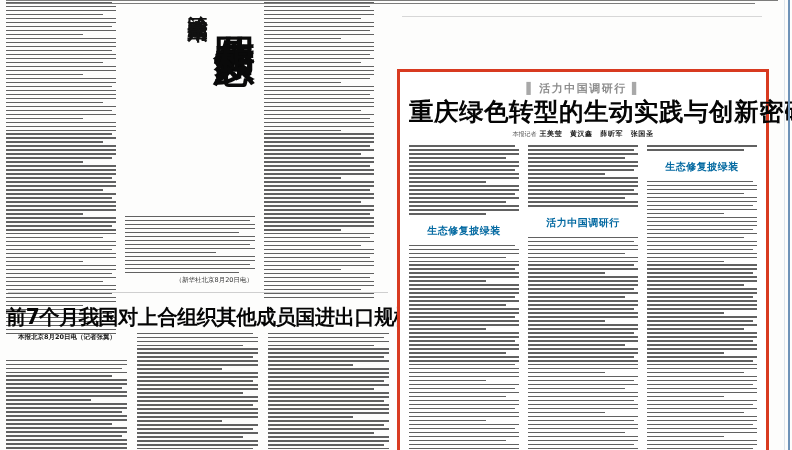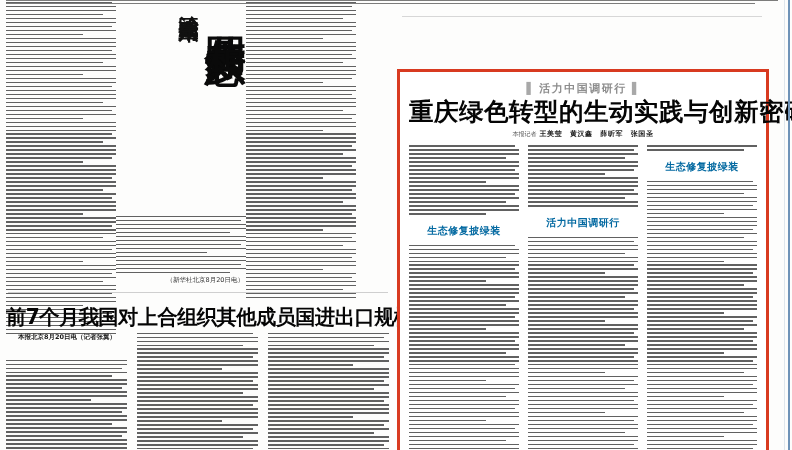--- a/index.html
+++ b/index.html
@@ -29,21 +29,21 @@
   
   .col{position:relative;}
   .col .tx i{height:1.4px;background:#3a3a3a;margin-bottom:2.6px;opacity:.8}
 
   
   #left-panel{position:absolute;left:0;top:0;width:396px;height:450px;}
 
   .top-crumbs{position:absolute;left:6px;top:0;right:6px;height:14px;overflow:hidden;}
 
   #left-top-article{position:absolute;left:6px;top:2px;width:384px;height:286px;}
-  .lt-grid{display:flex;height:100%;}
+  .lt-grid{display:flex;gap:9px;height:100%;}
   .lt-c{width:110px;}
   .lt-mid{width:130px;position:relative;}
 
   
   .vhead{
     position:absolute;left:0;top:0;width:130px;height:278px;
     display:flex;flex-direction:row-reverse;justify-content:flex-start;
     gap:2px;
   }
   .vhead .vbig{

